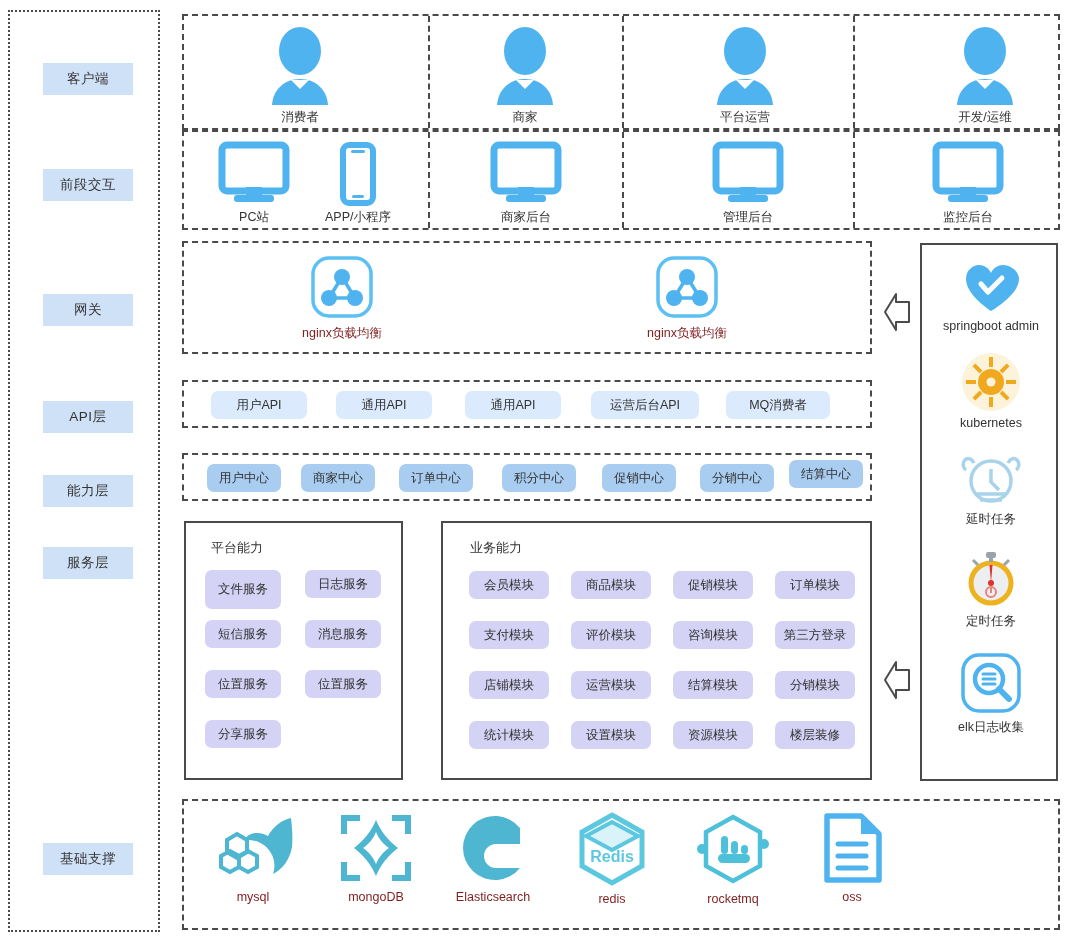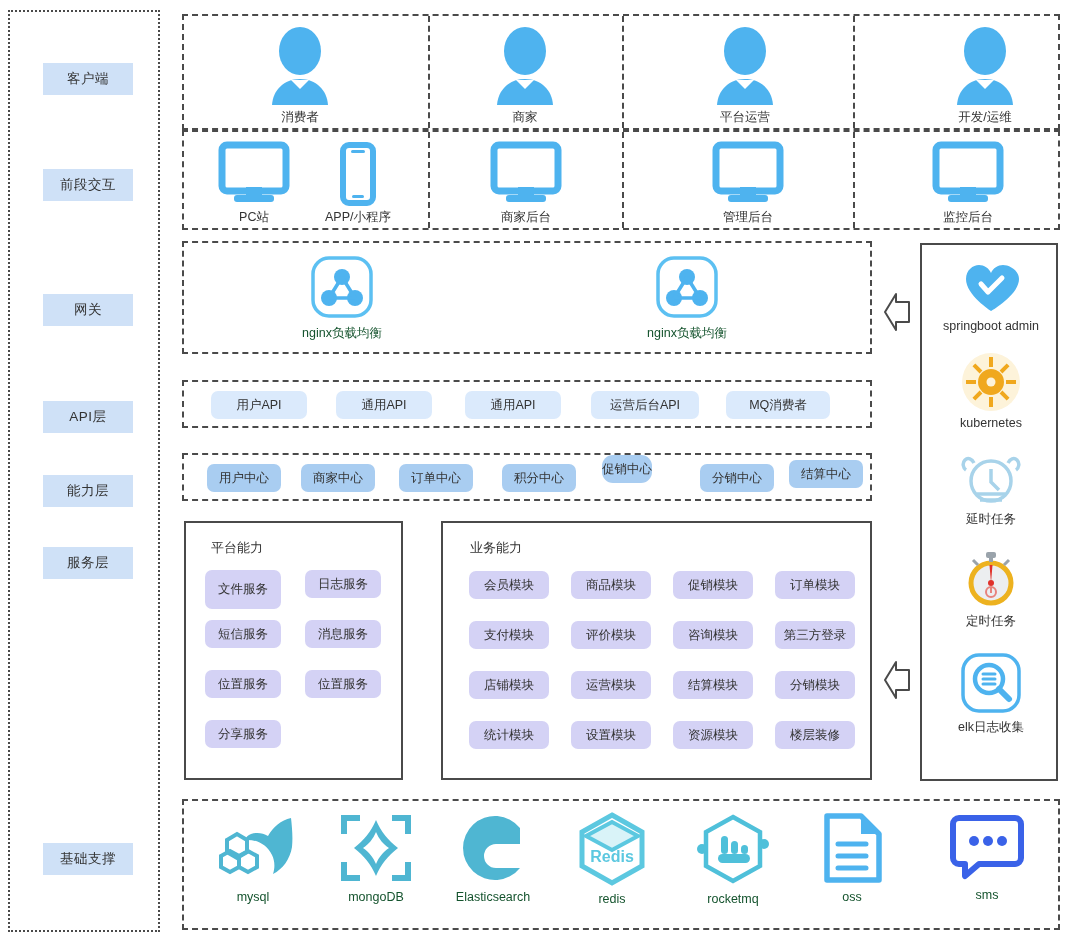--- a/index.html
+++ b/index.html
@@ -39,21 +39,21 @@
     font-size:12.5px;border-radius:7px;color:#333;white-space:nowrap;
   }
   .chip-api{background:#dbeafc;}
   .chip-cap{background:#a9cdf1;}
   .chip-mod{background:#d4d2f5;}
 
   .panel-title{position:absolute;font-size:13px;color:#333;}
 
   
   .node{position:absolute;display:flex;flex-direction:column;align-items:center;}
-  .node .cap{font-size:12.5px;color:#14532d;margin-top:6px;white-space:nowrap;text-align:center;}
+  .node .cap{font-size:12.5px;color:#7f1d1d;margin-top:6px;white-space:nowrap;text-align:center;}
   .ops-item{position:absolute;width:138px;display:flex;flex-direction:column;align-items:center;}
   .ops-item .cap{font-size:12.5px;color:#333;margin-top:5px;white-space:nowrap;}
 
   .arrow{position:absolute;}
   svg{display:block;overflow:visible;}
 </style>
 </head>
 <body>
 
 <div class="canvas">
@@ -234,21 +234,21 @@
       </div>
     <div class="chip chip-cap" style="left:117px;top:9px;width:74px;height:28px;">
         <span>商家中心</span>
       </div>
     <div class="chip chip-cap" style="left:215px;top:9px;width:74px;height:28px;">
         <span>订单中心</span>
       </div>
     <div class="chip chip-cap" style="left:318px;top:9px;width:74px;height:28px;">
         <span>积分中心</span>
       </div>
-    <div class="chip chip-cap" style="left:418px;top:0;width:50px;height:28px;border-radius:11px;">
+    <div class="chip chip-cap" style="left:418px;top:9px;width:74px;height:28px;">
         <span>促销中心</span>
       </div>
     <div class="chip chip-cap" style="left:516px;top:9px;width:74px;height:28px;">
         <span>分销中心</span>
       </div>
     <div class="chip chip-cap" style="left:605px;top:5px;width:74px;height:28px;justify-content:center;">
         <span>结算中心</span>
       </div>
   </div>
 
@@ -485,27 +485,14 @@
           <path d="M8 4h34l18 18v46H8z" fill="none" stroke="#4eb3ef" stroke-width="5.5" stroke-linejoin="round"></path>
           <path d="M42 4v18h18" fill="#4eb3ef"></path>
           <g stroke="#4eb3ef" stroke-width="5" stroke-linecap="round">
             <path d="M19 32h28M19 44h28M19 56h28"></path>
           </g>
         </svg>
     </span>
     <span class="cap">oss</span>
   </div>
 
-  <div class="node" style="left:945px;top:812px;width:84px;">
-    <span>
-      <svg width="76" height="70" viewBox="0 0 76 70">
-          <path d="M10 6h56a6 6 0 0 1 6 6v34a6 6 0 0 1-6 6H30L16 64V52h-6a6 6 0 0 1-6-6V12a6 6 0 0 1 6-6z" fill="none" stroke="#3a62e8" stroke-width="6" stroke-linejoin="round"></path>
-          <g fill="#3a62e8">
-            <circle cx="25" cy="29" r="5"></circle>
-            <circle cx="39" cy="29" r="5"></circle>
-            <circle cx="53" cy="29" r="5"></circle>
-          </g>
-        </svg>
-    </span>
-    <span class="cap">sms</span>
-  </div>
 
 </div>
 
 </body></html>

